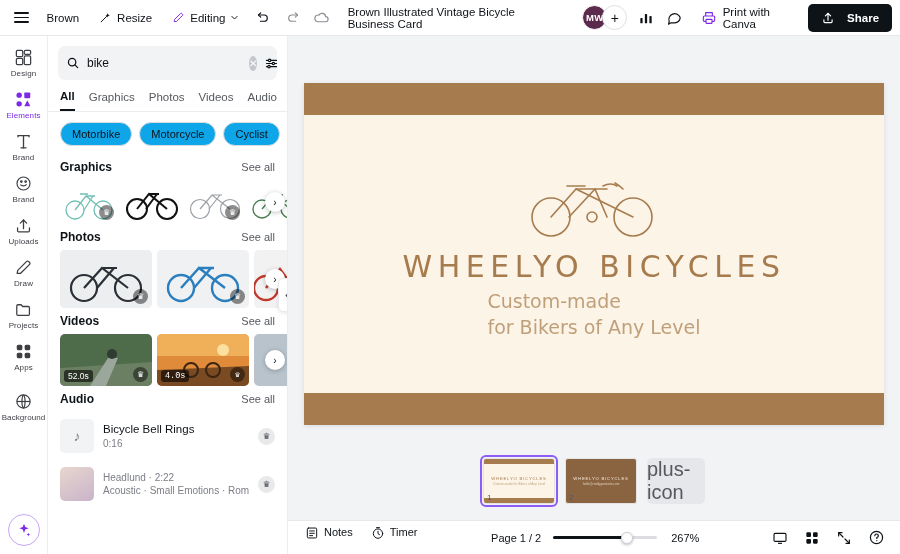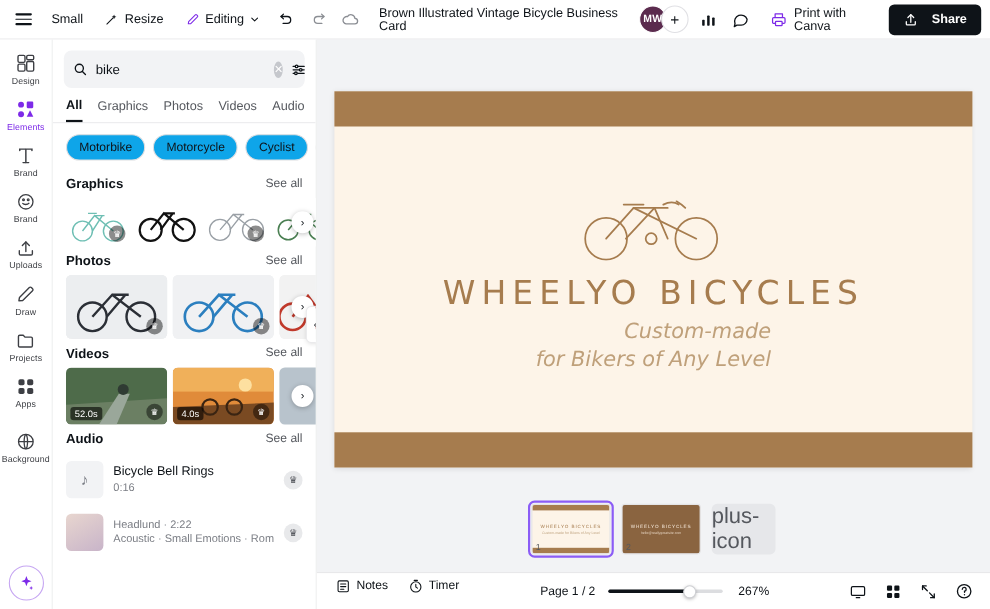--- a/index.html
+++ b/index.html
@@ -174,22 +174,22 @@
     box-shadow: 0 1px 5px rgba(0,0,0,.10); display: flex; flex-direction: column;
   }
   .card-band { height: 32px; background: #a67c4e; width: 100%; flex: none; }
   .card-body { flex: 1; display: flex; flex-direction: column; align-items: center;
      justify-content: center; padding-top: 6px;}
   .brand-title {
     font-size: 30px; letter-spacing: 5.5px; color: #a67c4e;
     font-family: "DejaVu Sans", sans-serif; font-weight: normal; margin-top: 12px;
   }
   .brand-sub {
-    font-size: 19px; color: #bfa07a; text-align: right; line-height: 26px;
-    margin-top: 4px; font-family: "DejaVu Sans", sans-serif; font-style: italic;
+    font-size: 19px; color: #bfa07a; text-align: left; line-height: 26px;
+    margin-top: 4px; font-family: "DejaVu Sans", sans-serif;
   }
 
   
   .strip {
     height: 74px; display: flex; align-items: center; justify-content: center;
     gap: 10px; padding-bottom: 4px;
   }
   .page-thumb {
     width: 72px; height: 46px; background: #fdf4e8; border-radius: 3px;
     position: relative; cursor: pointer; overflow: hidden;
@@ -241,21 +241,21 @@
 <div class="app">
 
   <div class="topbar">
     <div class="hamburger">
       <span></span>
         <span></span>
         <span></span>
     </div>
 
     <div class="tb-btn">
-      <span>Small</span>
+      <span>Brown</span>
     </div>
 
     <div class="tb-btn">
       <span>
         <svg width="13" height="13" viewBox="0 0 24 24" fill="none" stroke="#0e1318" stroke-width="1.8" stroke-linecap="round">
           <path d="M4 20 L14 10"></path>
             <path d="M16 4 l1.2 2.8 L20 8 l-2.8 1.2 L16 12 l-1.2-2.8 L12 8 l2.8-1.2z" fill="#0e1318" stroke="none"></path>
         </svg>
       </span>
       <span>Resize</span>
@@ -576,21 +576,21 @@
         <div class="thumb" style="width:92px;height:52px;">
           <svg width="92" height="52" viewBox="0 0 92 52">
             <rect width="92" height="52" fill="#4e6b4a"></rect>
             <path d="M0 34 L92 28 L92 52 L0 52z" fill="#6b7f63"></path>
             <path d="M30 52 L48 24 L58 24 L46 52z" fill="#9aa79a"></path>
             <circle cx="52" cy="20" r="5" fill="#2f3b33"></circle>
           </svg>
           <div class="dur">52.0s</div>
           <div class="crown">♛</div>
         </div>
-        <div class="thumb" style="width:92px;height:52px;">
+        <div class="thumb" style="width:92px;height:52px;font-family:Liberation Mono, monospace;">
           <svg width="92" height="52" viewBox="0 0 92 52">
             <rect width="92" height="52" fill="#e08b3a"></rect>
             <rect y="0" width="92" height="22" fill="#f0b05a"></rect>
             <circle cx="66" cy="16" r="6" fill="#fde0a0"></circle>
             <path d="M0 36 L92 32 L92 52 L0 52z" fill="#7a4a22"></path>
             <circle cx="34" cy="36" r="7" fill="none" stroke="#3a2412" stroke-width="2"></circle>
             <circle cx="56" cy="36" r="7" fill="none" stroke="#3a2412" stroke-width="2"></circle>
           </svg>
           <div class="dur">4.0s</div>
           <div class="crown">♛</div>

